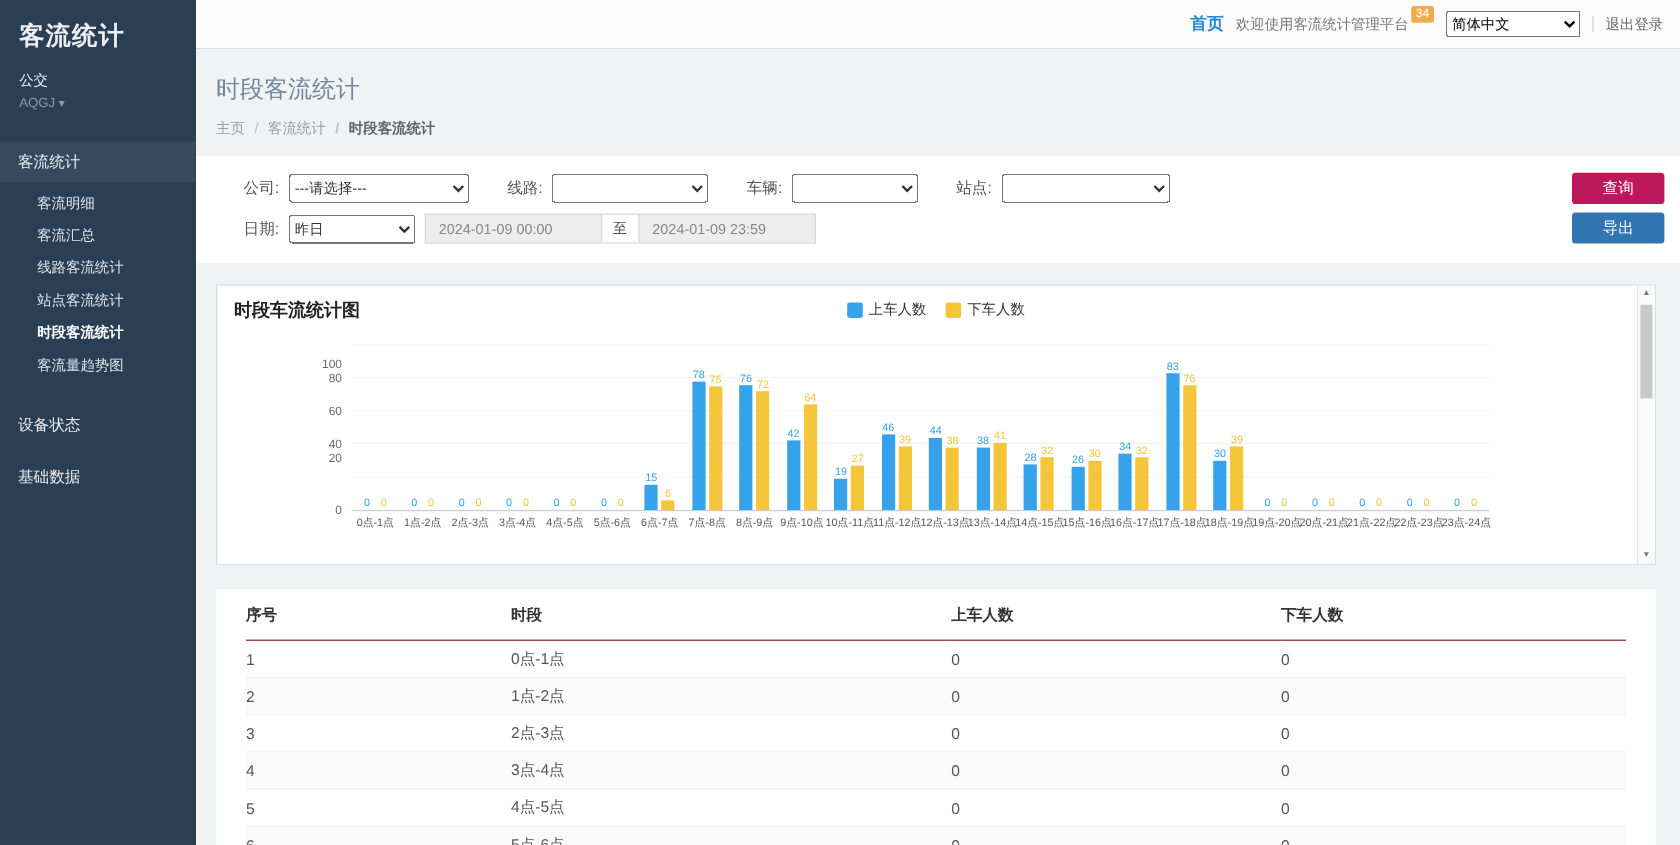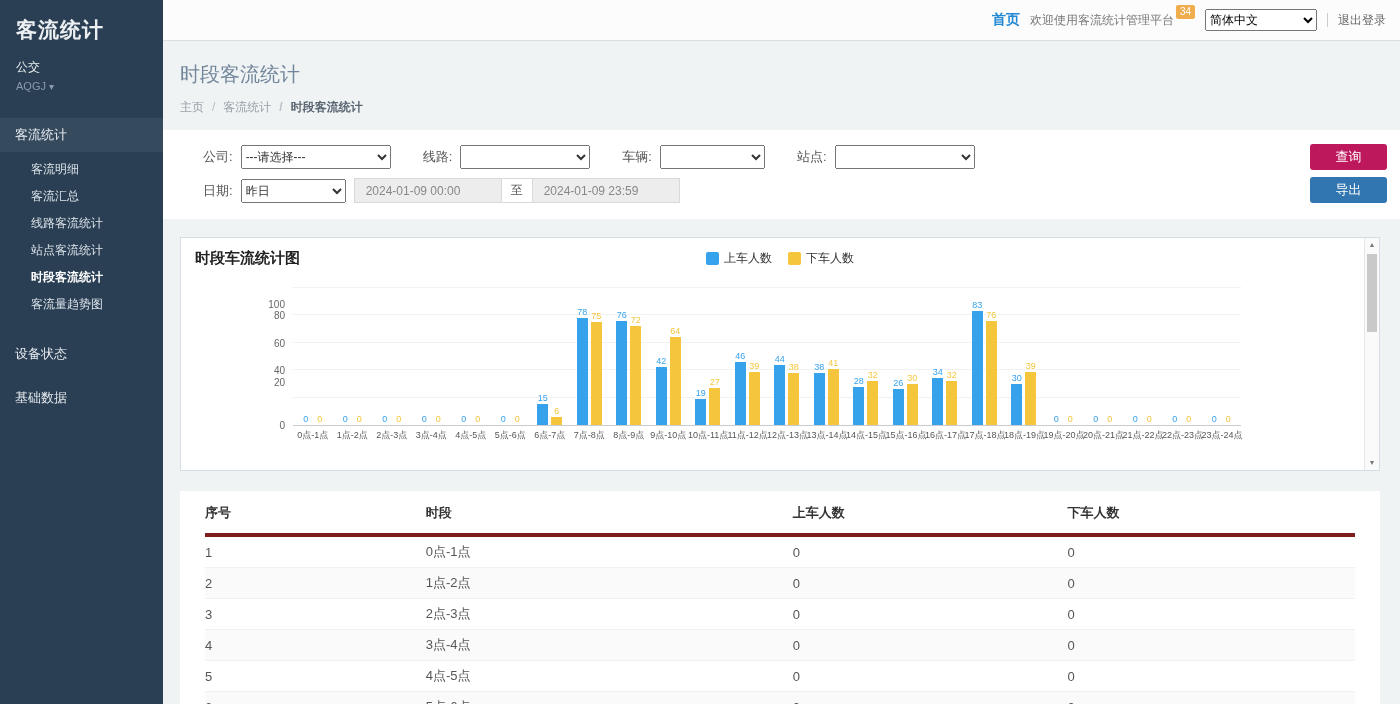--- a/index.html
+++ b/index.html
@@ -70,21 +70,21 @@
   .bar { width:11px; }
   .xlab { position:absolute; top:100%; margin-top:4px; width:100%; text-align:center; font-size:9px; color:#555; white-space:nowrap; }
   .vscroll { position:absolute; top:0; right:0; bottom:0; width:15px; background:#FAFAFA; border-left:1px solid #E6E6E6; }
   .vs-arrow { position:absolute; left:0; width:100%; height:14px; font-size:7px; color:#777; text-align:center; line-height:14px; cursor:pointer; }
   .vs-arrow.up { top:0; } .vs-arrow.down { bottom:0; }
   .vs-thumb { position:absolute; left:2px; top:16px; width:10px; height:78px; background:#C9C9C9; cursor:pointer; }
 
   
   .table-card { margin:20px 20px 0 17px; background:#fff; padding:2px 25px 0; }
   table { width:100%; border-collapse:collapse; table-layout:fixed; }
-  th { text-align:left; font-size:13px; color:#333; padding:11px 0; border-bottom:4px solid #7f1d1d; font-weight:bold; }
+  th { text-align:left; font-size:13px; color:#333; padding:11px 0; border-bottom:1px solid #7f1d1d; font-weight:bold; }
   td { font-size:13px; color:#555; padding:6px 0; border-bottom:1px solid #EFF1F3; }
   tbody tr:nth-child(even) { background:#FAFAFB; }
   .c1{width:19.2%}.c2{width:31.9%}.c3{width:23.9%}.c4{width:25%}
 </style>
 </head>
 <body>
 
 <div class="sidebar">
   <div class="brand">
     <div class="brand-title">客流统计</div>

